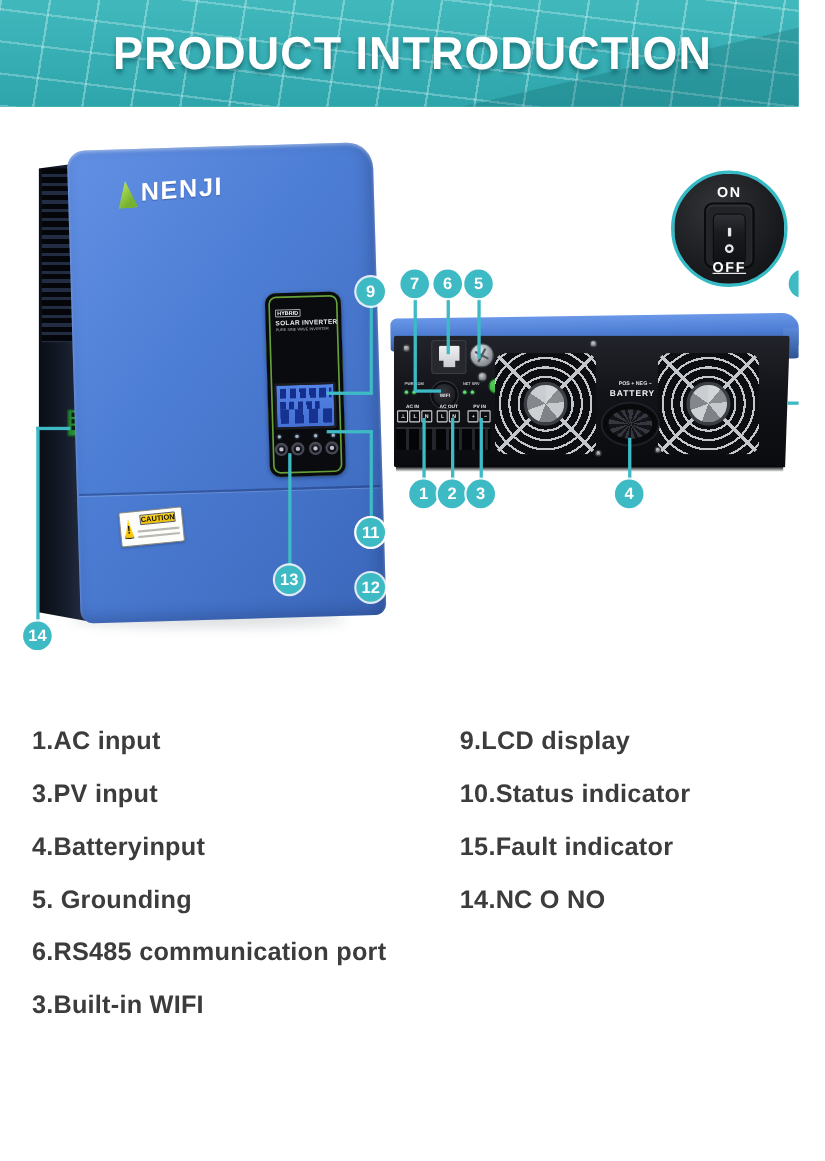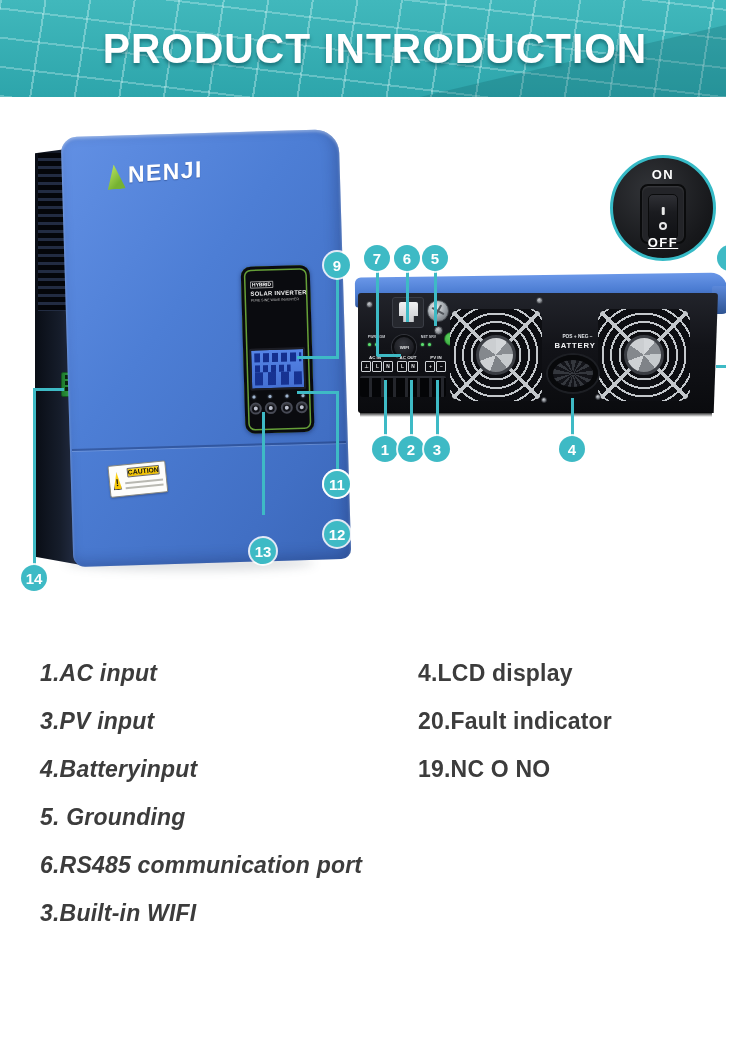--- a/index.html
+++ b/index.html
@@ -101,21 +101,21 @@
     background:linear-gradient(180deg,#ffd61e,#f6c400); border:1.5px solid #222;
     clip-path:polygon(50% 0,100% 100%,0 100%); position:relative; }
   .fv-sticker .tri::after{ content:"!"; position:absolute; left:0; right:0; top:4px; text-align:center;
     font-size:10px; font-weight:bold; color:#111; }
   .fv-sticker .stx { flex:1; }
   .fv-sticker .cap { background:linear-gradient(180deg,#ffd61e,#efbf00); color:#111; text-align:center;
     font-size:8px; font-weight:bold; transform:scale(.85); transform-origin:50% 0; border:.5px solid #555; }
   .fv-sticker .ln { height:2px; background:#b9b9b2; margin-top:3px; }
 
   
-  .rear-view { position:absolute; left:352px; top:266px; width:398px; height:160px; }
+  .rear-view { position:absolute; left:352px; top:278px; width:398px; height:160px; }
   .rv-band {
     position:absolute; left:3px; top:9px; width:372px; height:30px; transform:rotate(-.8deg);
     background:linear-gradient(180deg,#6a97e8,#4b7cd2 55%,#33599f);
     border-radius:6px 16px 3px 3px;
   }
   .rv-tab { position:absolute; left:360px; top:20px; width:18px; height:28px;
     background:linear-gradient(180deg,#5b88da,#2f5492); border-radius:2px 6px 8px 4px; }
   .rv-face {
     position:absolute; left:6px; top:27px; width:360px; height:120px;
     background:linear-gradient(180deg,#22242b,#121318 45%,#0a0b0e);
@@ -203,21 +203,21 @@
     border-radius:50%; transform:translateX(-50%); }
 
   
   .line { position:absolute; background:#3ebac5; z-index:4; }
   .callout { position:absolute; width:26px; height:26px; border-radius:50%; background:#3ebac5;
     color:#fff; font-size:15px; font-weight:bold; display:flex; align-items:center; justify-content:center;
     z-index:5; box-shadow:0 0 0 2px rgba(255,255,255,.85); }
 
   
   .legend { position:absolute; top:660px; z-index:2; }
-  .legend-left  { left:40px;  width:360px;font-style:italic; }
+  .legend-left  { left:29px;  width:360px; }
   .legend-right { left:418px; width:320px; }
   .legend-item { font-size:23px; font-weight:bold; color:#3c3c3c; margin-bottom:21px; letter-spacing:.2px; }
 </style>
 </head>
 <body>
 
 <div id="canvas">
 
   <div class="header">
     <h1>PRODUCT INTRODUCTION</h1>
@@ -379,31 +379,32 @@
       <div class="callout" style="left: 424px; top: 436px;">3</div>
       <div class="callout" style="left: 559px; top: 436px;">4</div>
       <div class="callout" style="left: 422px; top: 245px;">5</div>
       <div class="callout" style="left: 394px; top: 245px;">6</div>
       <div class="callout" style="left: 364px; top: 245px;">7</div>
       <div class="callout" style="left: 717px; top: 245px;">8</div>
       <div class="callout" style="left: 324px; top: 252px;">9</div>
       <div class="callout" style="left: 324px; top: 471px;">10</div>
       <div class="callout" style="left: 324px; top: 471px;">11</div>
       <div class="callout" style="left: 324px; top: 521px;">12</div>
-      <div class="callout" style="left: 250px; top: 538px;">13</div>
+      <div class="callout" style="left: 250px; top: 514px;">13</div>
       <div class="callout" style="left: 21px; top: 565px;">14</div>
     </div>
 
   <div class="legend legend-left">
       <div class="legend-item">1.AC input</div>
       <div class="legend-item">3.PV input</div>
       <div class="legend-item">4.Batteryinput</div>
       <div class="legend-item">5. Grounding</div>
       <div class="legend-item">6.RS485 communication port</div>
       <div class="legend-item">3.Built-in WIFI</div>
     </div>
   <div class="legend legend-right">
-      <div class="legend-item">4.LCD display</div>
-      <div class="legend-item">20.Fault indicator</div>
-      <div class="legend-item">19.NC O NO</div>
+      <div class="legend-item">9.LCD display</div>
+      <div class="legend-item">10.Status indicator</div>
+      <div class="legend-item">15.Fault indicator</div>
+      <div class="legend-item">14.NC O NO</div>
     </div>
 
 </div>
 
 </body></html>

